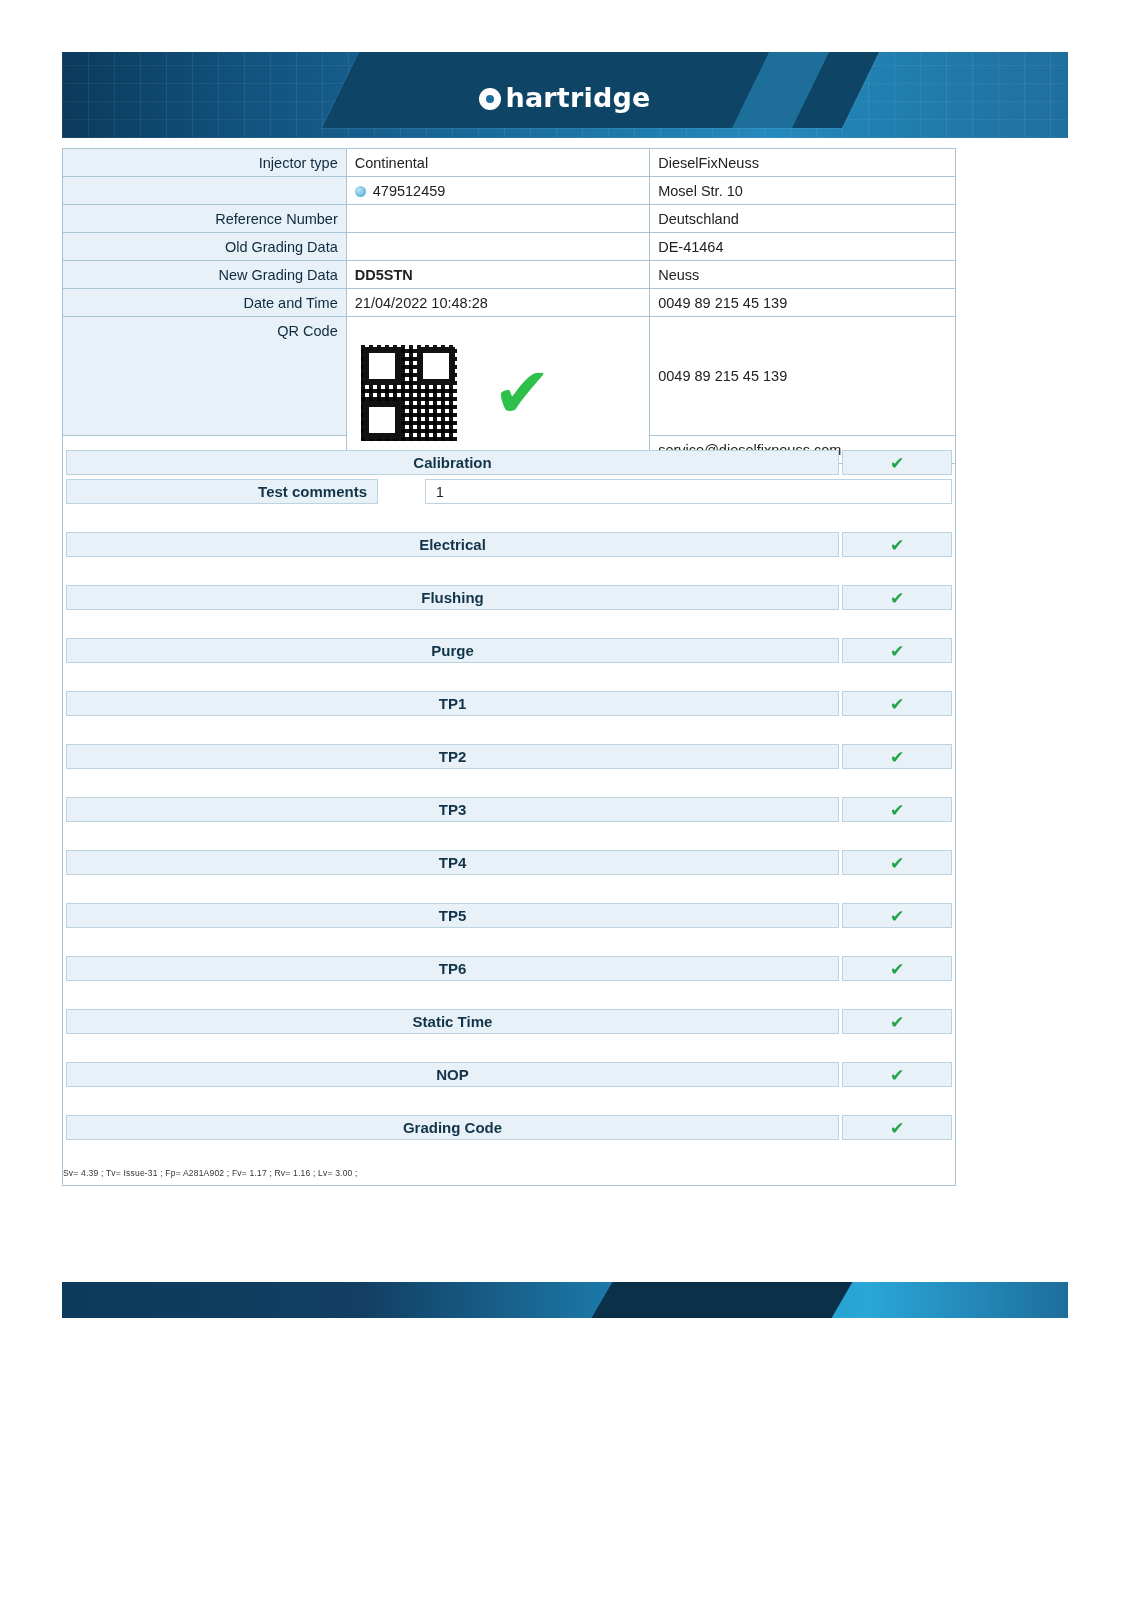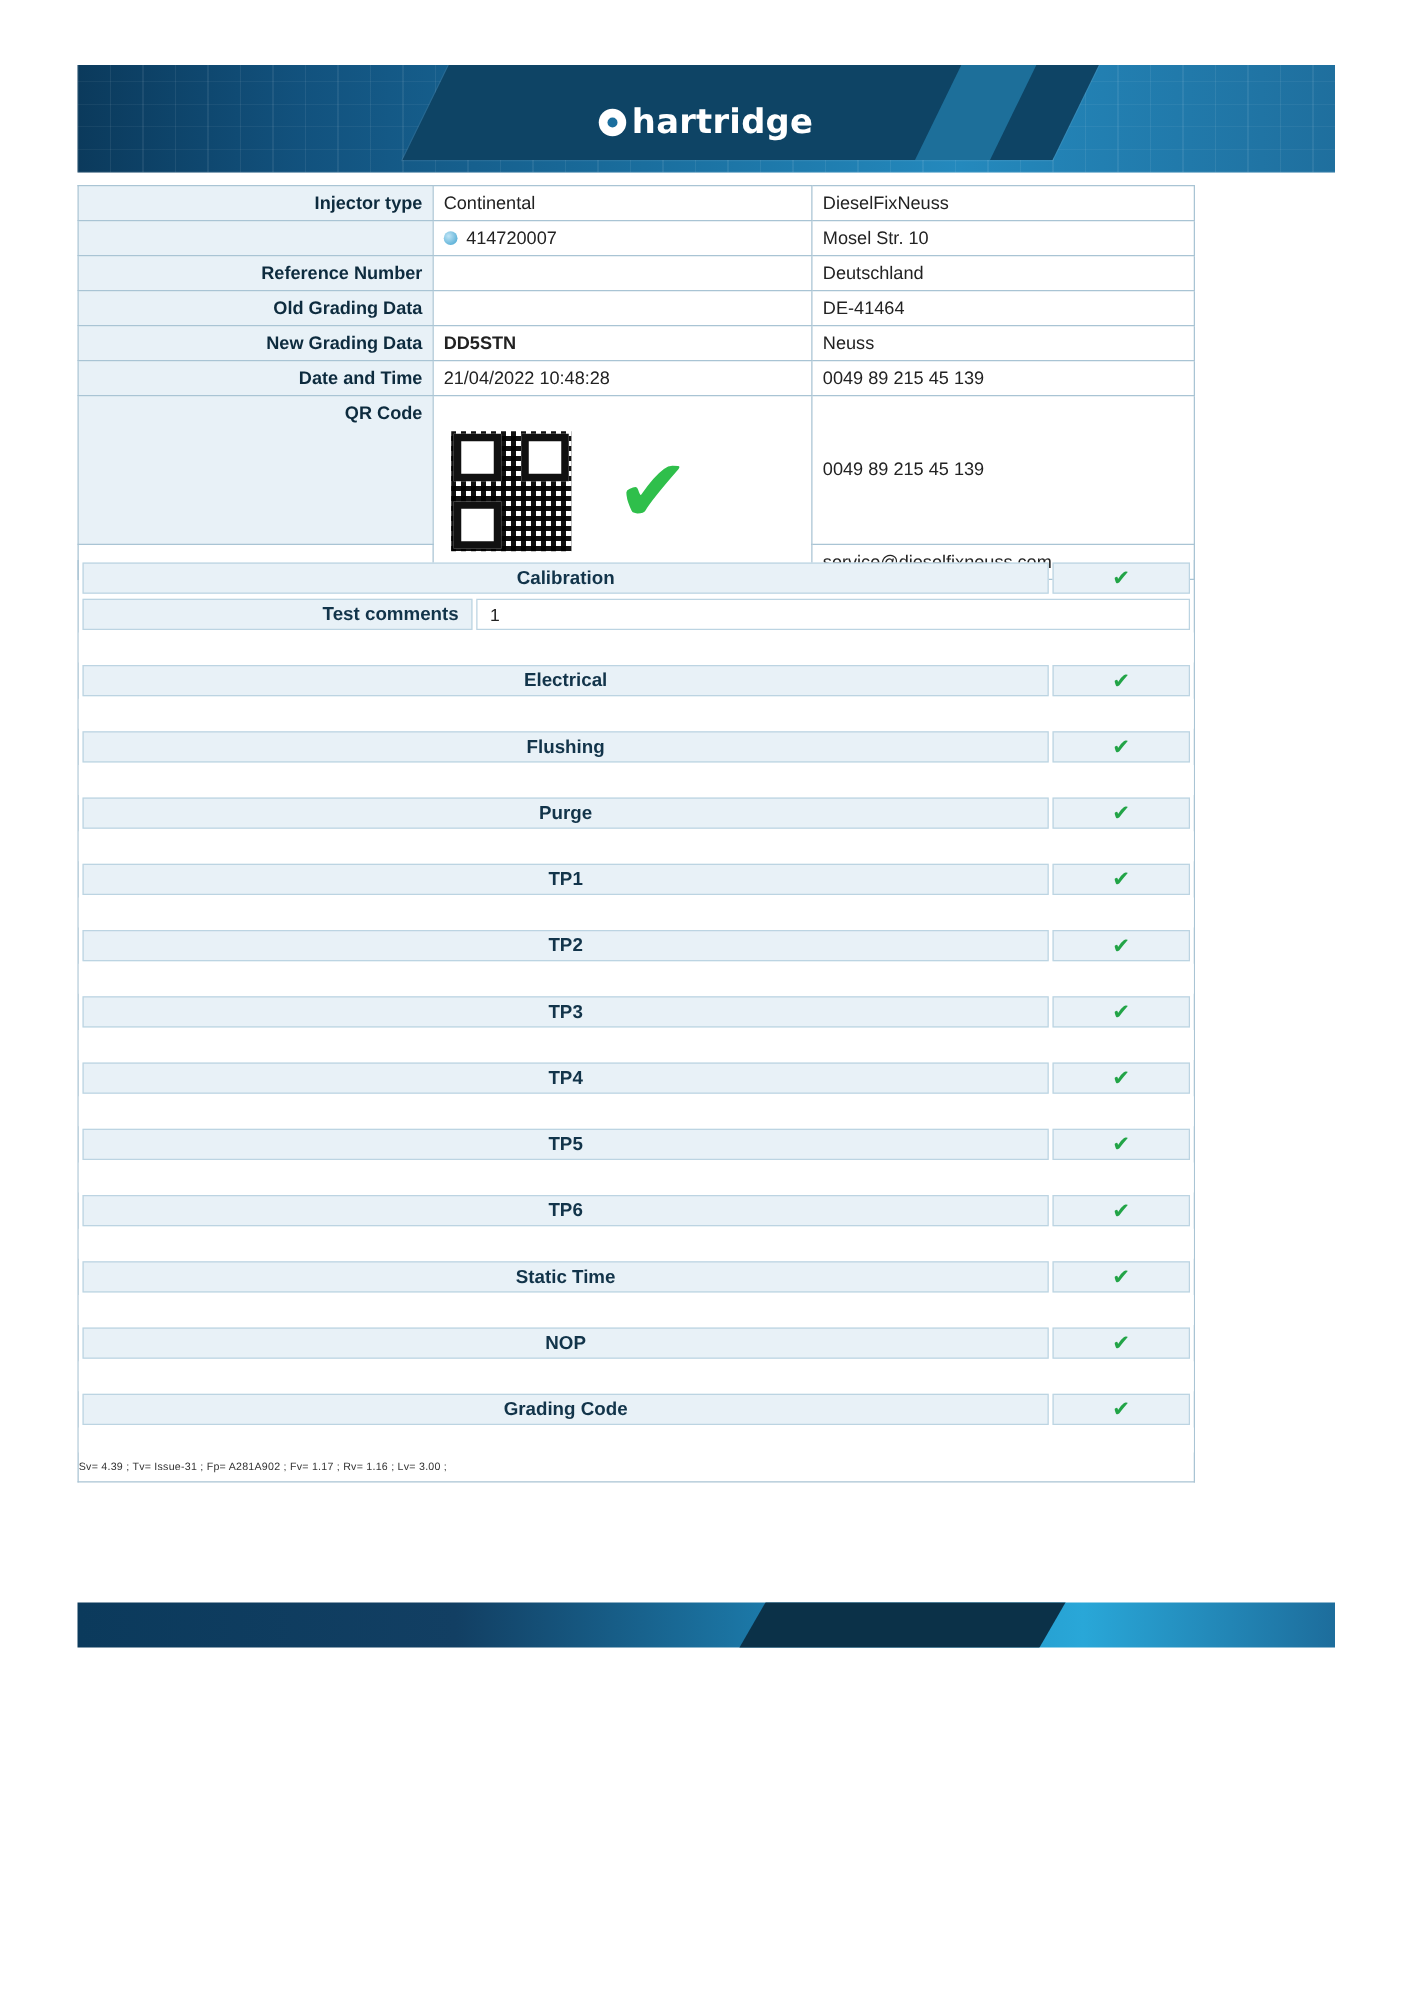--- a/index.html
+++ b/index.html
@@ -116,21 +116,21 @@
   .info-table td {
     border: 1px solid #a9c4d4;
     height: 27px;
     padding: 0 8px;
     vertical-align: middle;
     background: #ffffff;
   }
   .lbl {
     background: #e8f1f7 !important;
     text-align: right;
-    font-weight: bold;
+    font-weight: normal;
     color: #0d2b3e;
     width: 288px;
     font-size: 14.5px;
   }
   .val {
     width: 296px;
     color: #222;
   }
   .val-bold { font-weight: bold; }
   .right-col {
@@ -221,20 +221,21 @@
     justify-content: center;
     color: #22a447;
     font-size: 17px;
     font-weight: bold;
     font-family: "DejaVu Sans", sans-serif;
   }
   .comment-row {
     display: flex;
     align-items: stretch;
     height: 29px;
+    gap: 44px;
   }
   .comment-lbl {
     flex: 0 0 312px;
     background: #e8f1f7;
     border: 1px solid #bcd4e2;
     margin: 2px 1px 2px 3px;
     display: flex;
     align-items: center;
     justify-content: flex-end;
     padding-right: 10px;
@@ -283,21 +284,21 @@
 <table class="info-table">
   <tbody>
       <tr>
     <td class="lbl">Injector type</td>
     <td class="val">Continental</td>
     <td class="right-col">DieselFixNeuss</td>
   </tr>
   <tr>
     <td class="lbl"></td>
     <td class="val">
-      <span class="blue-dot"></span><span>414720007</span>
+      <span class="blue-dot"></span><span>479512459</span>
     </td>
     <td class="right-col">Mosel Str. 10</td>
   </tr>
   <tr>
     <td class="lbl">Reference Number</td>
     <td class="val"></td>
     <td class="right-col">Deutschland</td>
   </tr>
   <tr>
     <td class="lbl">Old Grading Data</td>

